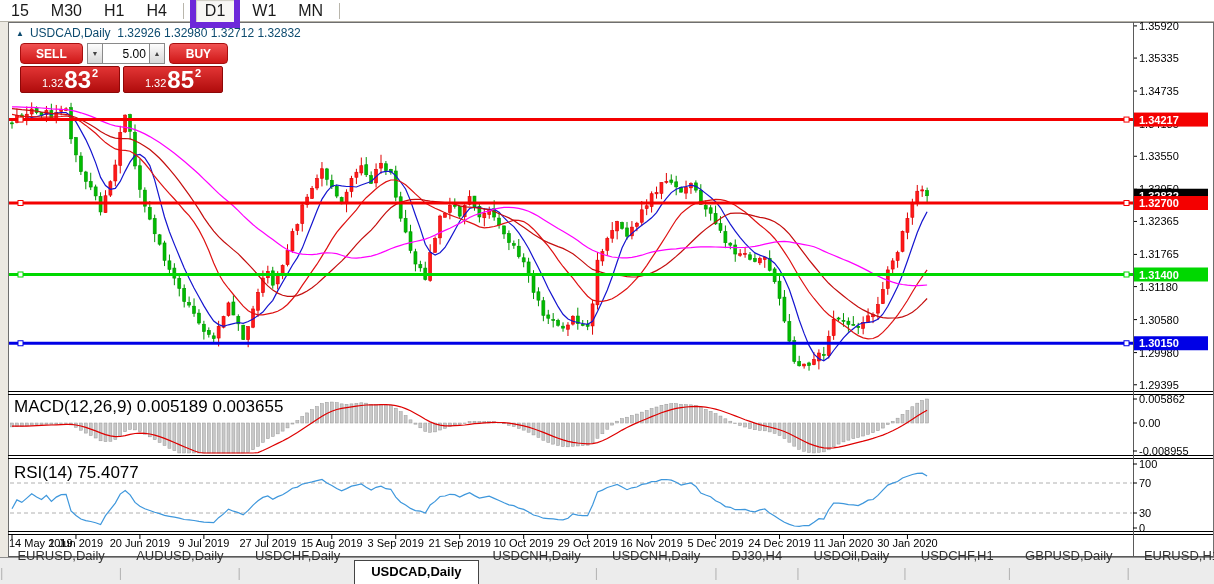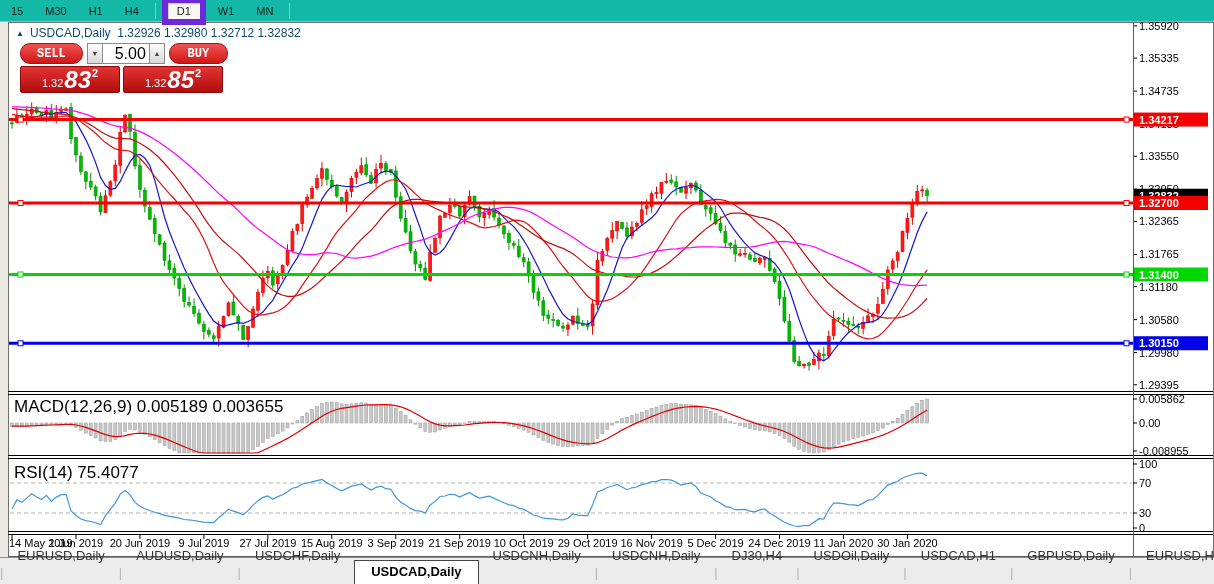--- a/index.html
+++ b/index.html
@@ -1,44 +1,44 @@
 <!DOCTYPE html>
 <html><head>
 <meta charset="utf-8">
 <style>
   html,body{margin:0;padding:0;width:1214px;height:584px;overflow:hidden;
     background:#ece9e2;font-family:"Liberation Sans",sans-serif;}
   
-  #tf-toolbar{position:absolute;left:0;top:0;width:1214px;height:21px;background:#14b8a6;
-    border-bottom:1px solid #b5b2a8;display:flex;align-items:center;font-size:11px;color:#1a1a1a;z-index:5;}
+  #tf-toolbar{position:absolute;left:0;top:0;width:1214px;height:21px;background:#ffffff;
+    border-bottom:1px solid #b5b2a8;display:flex;align-items:center;font-size:16px;color:#1a1a1a;z-index:5;}
   .tf-btn{padding:2px 9px;margin:0 1px;border:1px solid transparent;cursor:default;white-space:nowrap;}
   .tf-btn.active{background:#f8f7f4;border:6px solid #6d28d9;box-shadow:inset 1px 1px 1px #cfccc2;}
   .tf-sep{width:1px;height:16px;background:#b9b6ac;margin:0 5px;}
   
   #chart{position:absolute;left:0;top:0;z-index:1;}
   
   #chart-header{position:absolute;left:16px;top:26px;z-index:3;font-size:12px;color:#0c4a6e;white-space:nowrap;}
   #chart-header .tri{font-size:8px;margin-right:6px;position:relative;top:-1px;}
   
   #trade-panel{position:absolute;left:20px;top:43px;width:208px;z-index:4;}
   .tp-row1{display:flex;align-items:stretch;height:21px;}
-  .tp-btn{width:66px;background:linear-gradient(#f15252,#cf1717);border:1px solid #a80f0f;border-radius:10px;
-    color:#fff;font-size:12px;font-weight:bold;display:flex;align-items:center;justify-content:center;cursor:pointer;font-family:Liberation Mono, monospace;}
+  .tp-btn{width:66px;background:linear-gradient(#f15252,#cf1717);border:1px solid #a80f0f;border-radius:4px;
+    color:#fff;font-size:12px;font-weight:bold;display:flex;align-items:center;justify-content:center;cursor:pointer;}
   #buy-button{width:62px;}
   .tp-spin{display:flex;flex:1;margin:0 4px;height:21px;box-sizing:border-box;}
   .spin-btn{width:14px;background:linear-gradient(#fdfdfd,#d8d8d8);border:1px solid #8a8a8a;font-size:7px;
     color:#444;display:flex;align-items:center;justify-content:center;cursor:pointer;}
   .tp-spin input{width:40px;border:1px solid #8a8a8a;border-left:none;border-right:none;text-align:right;
-    font-size:16px;padding:0 3px;font-family:"Liberation Sans",sans-serif;}
+    font-size:12px;padding:0 3px;font-family:"Liberation Sans",sans-serif;}
   .tp-row2{display:flex;margin-top:2px;}
   .tp-price{width:100px;height:27px;margin-right:3px;background:linear-gradient(#e23434,#b00c0c);
     border:1px solid #8e0808;border-radius:2px;color:#fff;display:flex;align-items:flex-end;
     justify-content:center;cursor:pointer;padding-bottom:1px;box-sizing:border-box;}
   .tp-price .sm{font-size:11px;font-weight:normal;margin:0 1px 2px 0;}
-  .tp-price .bg{font-size:24px;font-weight:bold;line-height:22px;font-style:italic;}
+  .tp-price .bg{font-size:24px;font-weight:bold;line-height:22px;}
   .tp-price .sup{font-size:11px;font-weight:bold;position:relative;top:-12px;margin-left:1px;}
   
   .ind-label{position:absolute;left:14px;z-index:3;font-size:17px;color:#000;white-space:nowrap;}
   
   #tab-bar{position:absolute;left:0;top:557px;width:1214px;height:27px;background:#ececec;
     border-top:1px solid #8e8e8e;display:flex;align-items:flex-end;z-index:5;font-size:13px;color:#333;}
   .tab{padding:3px 14px 22px 14px;cursor:pointer;white-space:nowrap;}
   .tab.active{background:#fff;border:1px solid #444;border-bottom:none;font-weight:bold;color:#000;padding:3px 16px 6px 16px;}
   .tab-sep{color:#b5b5b5;padding-bottom:5px;}
 </style>
@@ -819,18 +819,18 @@
     <div class="tab">USDCHF,Daily</div>
     <div class="tab active">USDCAD,Daily</div>
     <div class="tab">USDCNH,Daily</div>
     <span class="tab-sep">|</span>
     <div class="tab">USDCNH,Daily</div>
     <span class="tab-sep">|</span>
     <div class="tab">DJ30,H4</div>
     <span class="tab-sep">|</span>
     <div class="tab">USDOil,Daily</div>
     <span class="tab-sep">|</span>
-    <div class="tab">USDCAD,H1</div>
+    <div class="tab">USDCHF,H1</div>
     <span class="tab-sep">|</span>
     <div class="tab">GBPUSD,Daily</div>
     <span class="tab-sep">|</span>
     <div class="tab">EURUSD,H1</div>
   </div>
 
 </body></html>

